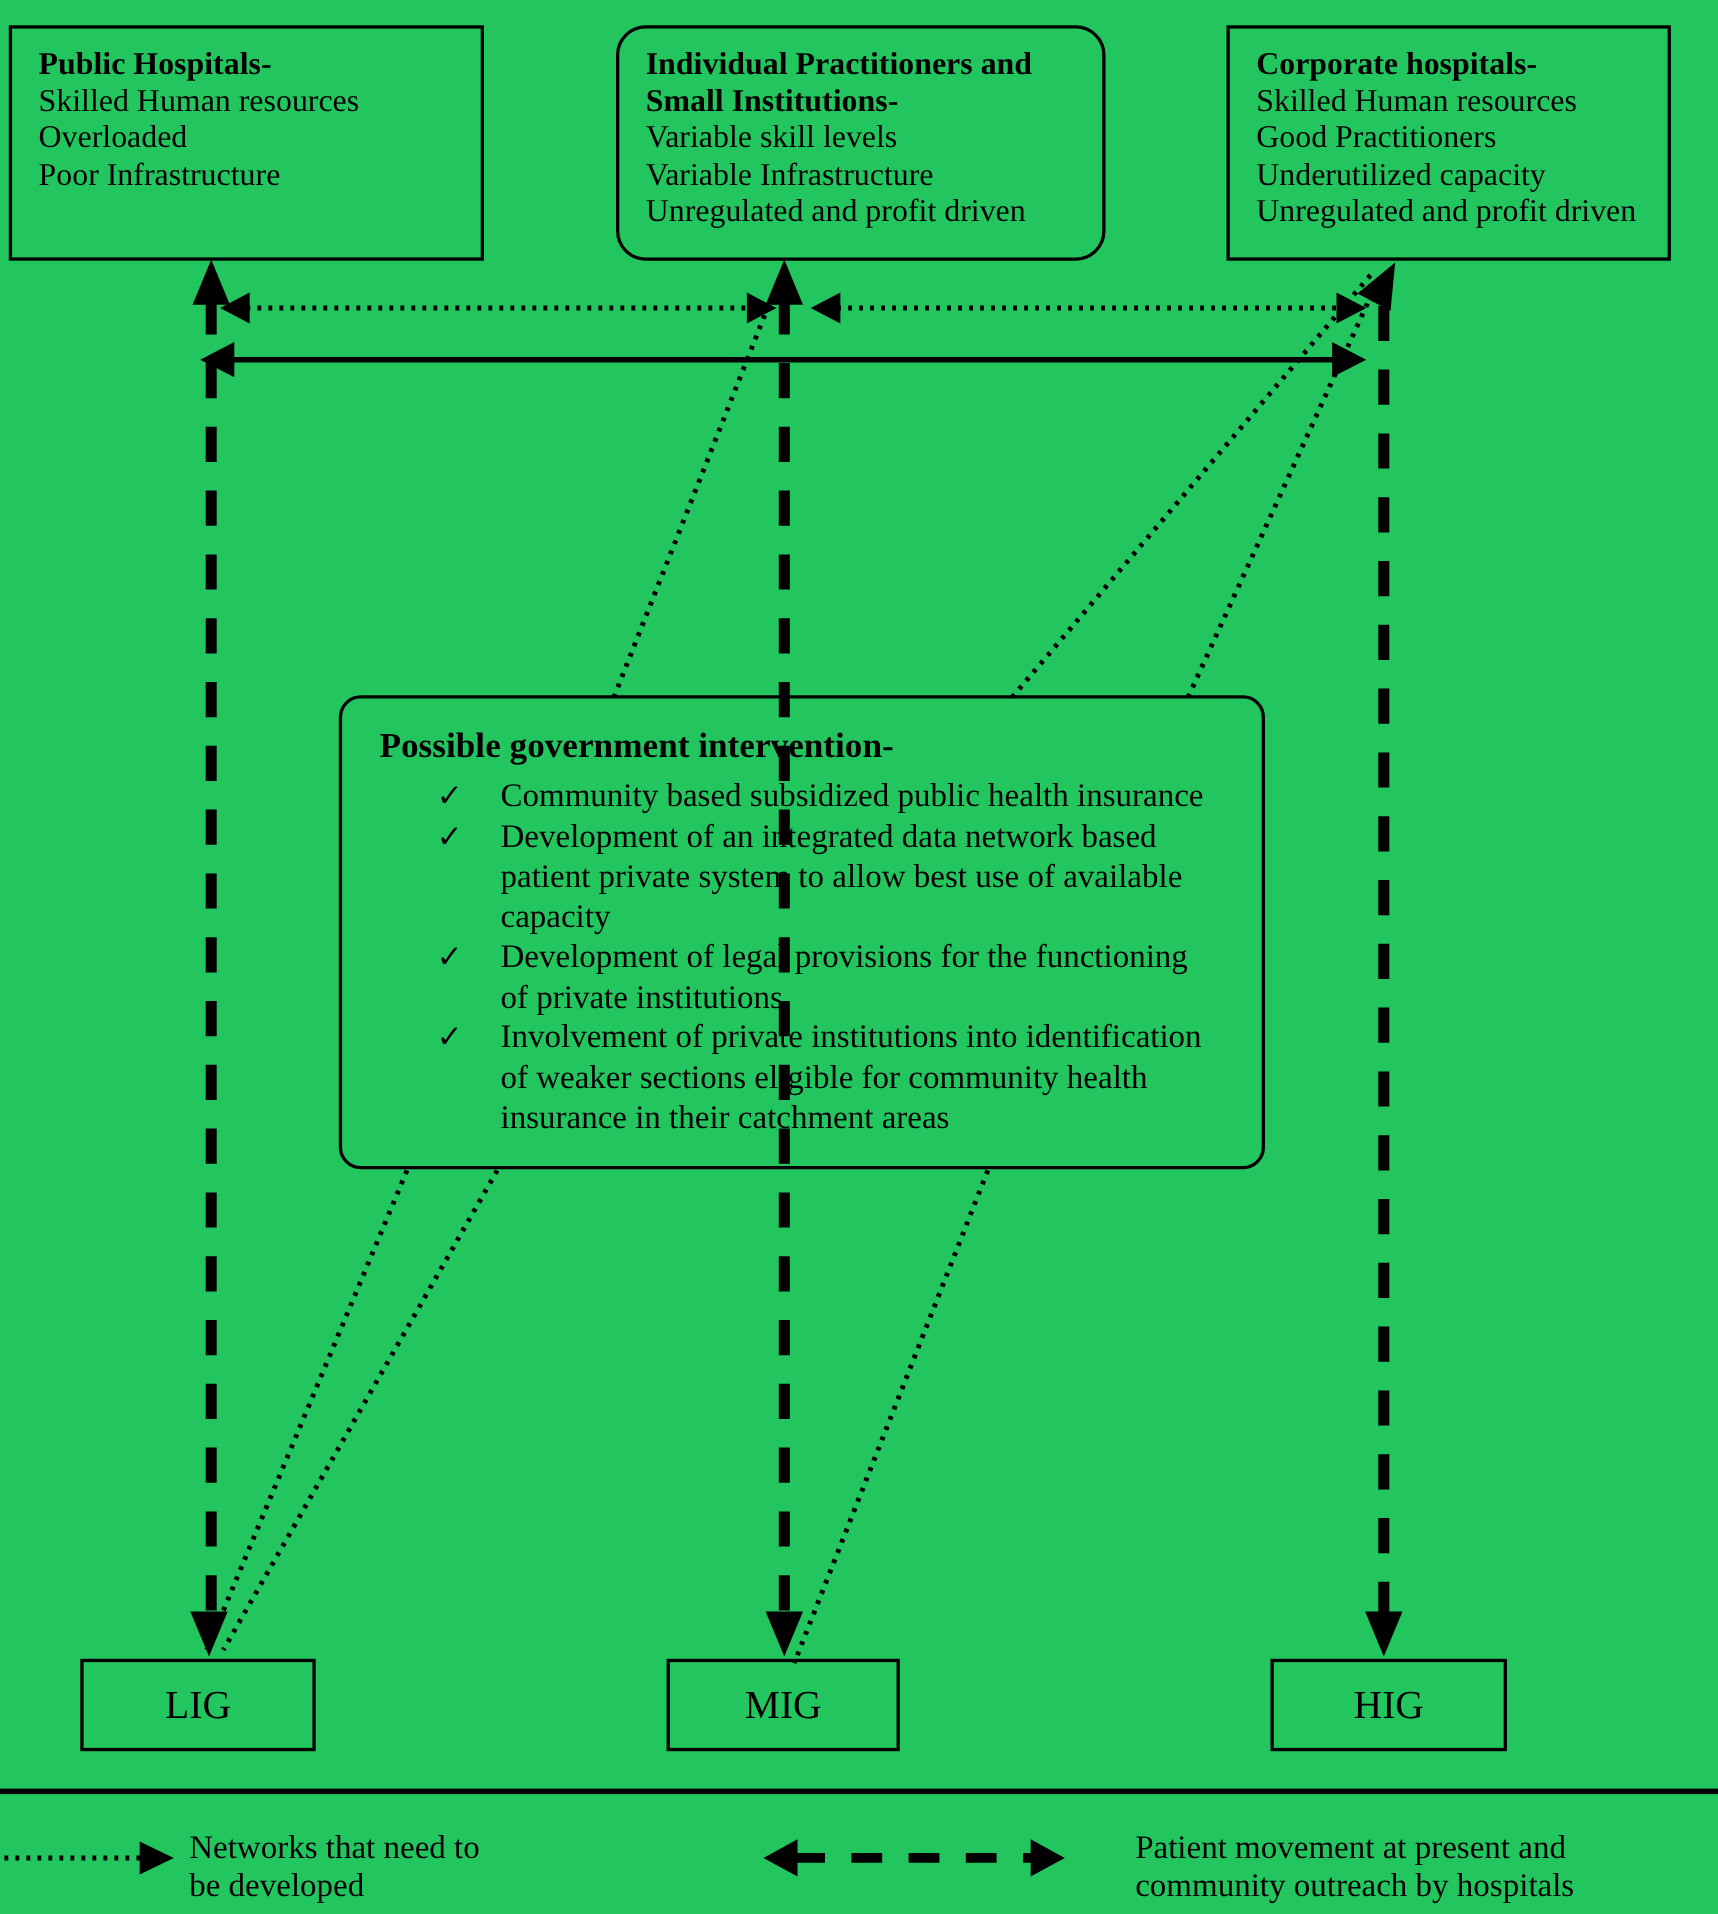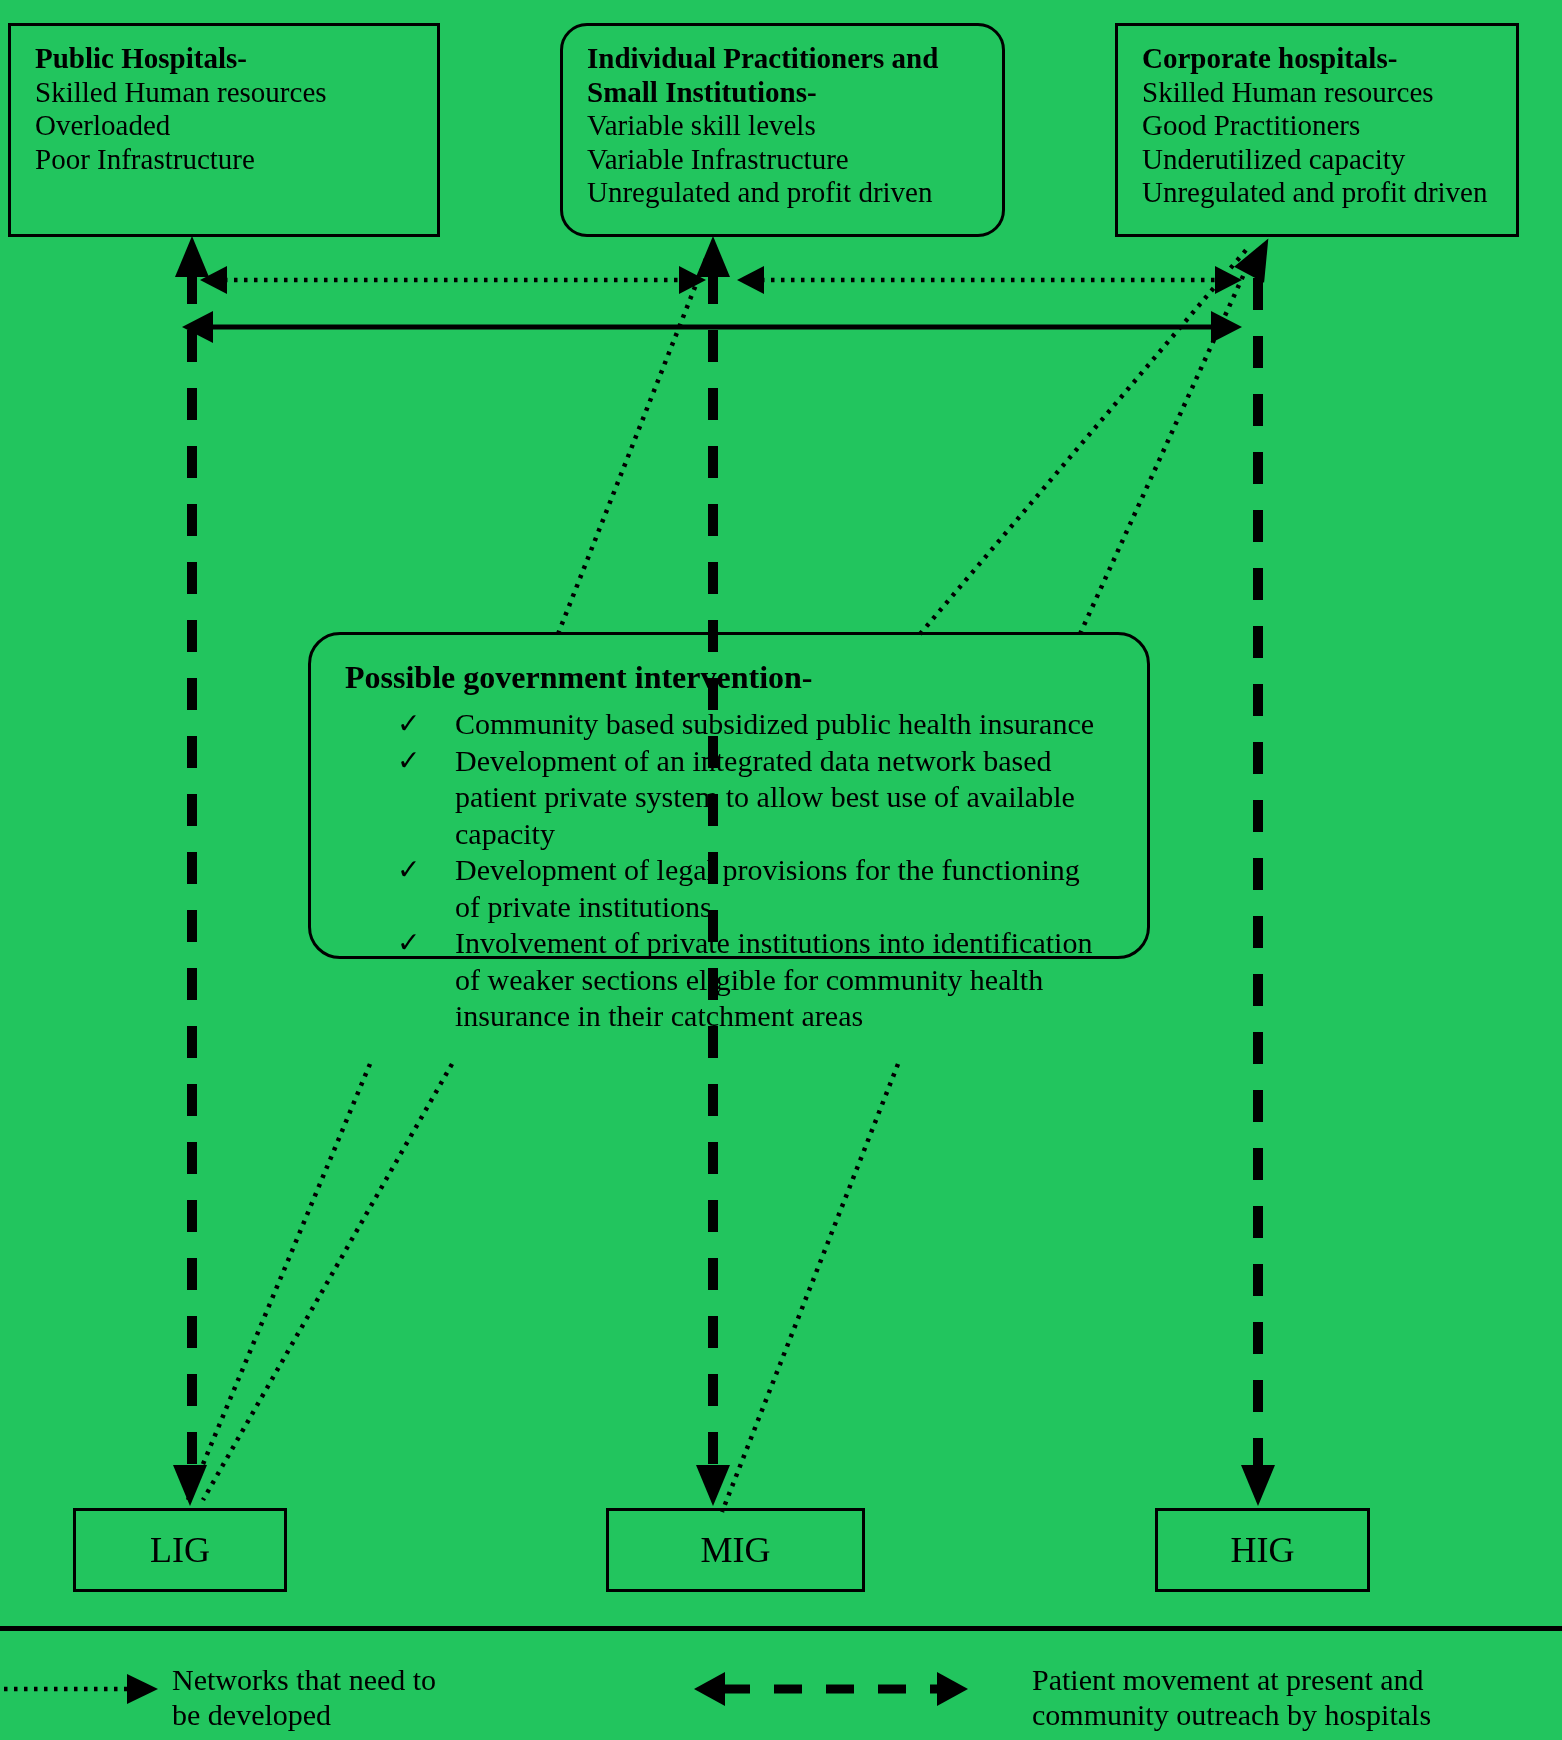--- a/index.html
+++ b/index.html
@@ -18,42 +18,42 @@
     padding:16px 0 0 24px;
     font-size:29px; line-height:33.5px;
     background:transparent;
   }
   .topbox .t { font-weight:bold; }
   #topbox-public    { left:8px;    width:432px; }
   #topbox-ind       { left:560px;  width:445px;border-radius:27px; }
   #topbox-corporate { left:1115px; width:404px; }
 
   #intervention-box {
-    position:absolute; left:308px; top:632px; width:842px; height:327px;
-    border:3px solid #000; border-radius:32px; box-sizing:border-box;
+    position:absolute; left:308px; top:632px; width:842px; height:431px;
+    border:3px solid #000; border-radius:20px; box-sizing:border-box;
     padding:24px 20px 0 34px;
     background:transparent;
   }
   #intervention-box .title { font-size:32px; font-weight:bold; margin-bottom:10px; }
   .bullet { display:flex; margin-left:52px; }
   .bullet .check {
     width:58px; flex:0 0 58px;
     font-family:"DejaVu Sans","Liberation Sans",sans-serif;
     font-size:28px; line-height:36.5px;
   }
   .bullet .blines { font-size:30px; line-height:36.5px; }
 
   .igbox {
     position:absolute; top:1508px; height:84px;
     border:3px solid #000; box-sizing:border-box;
     display:flex; align-items:center; justify-content:center;
     font-size:36px; background:transparent;
   }
   #igbox-lig { left:73px;   width:214px; }
-  #igbox-mig { left:606px;  width:259px; }
+  #igbox-mig { left:606px;  width:212px; }
   #igbox-hig { left:1155px; width:215px; }
 
   .legend-text {
     position:absolute; top:1662px;
     font-size:30px; line-height:35px;
   }
   #legend-dotted-label { left:172px;  width:360px; }
   #legend-dashed-label { left:1032px; width:460px; }
 </style>
 </head>

